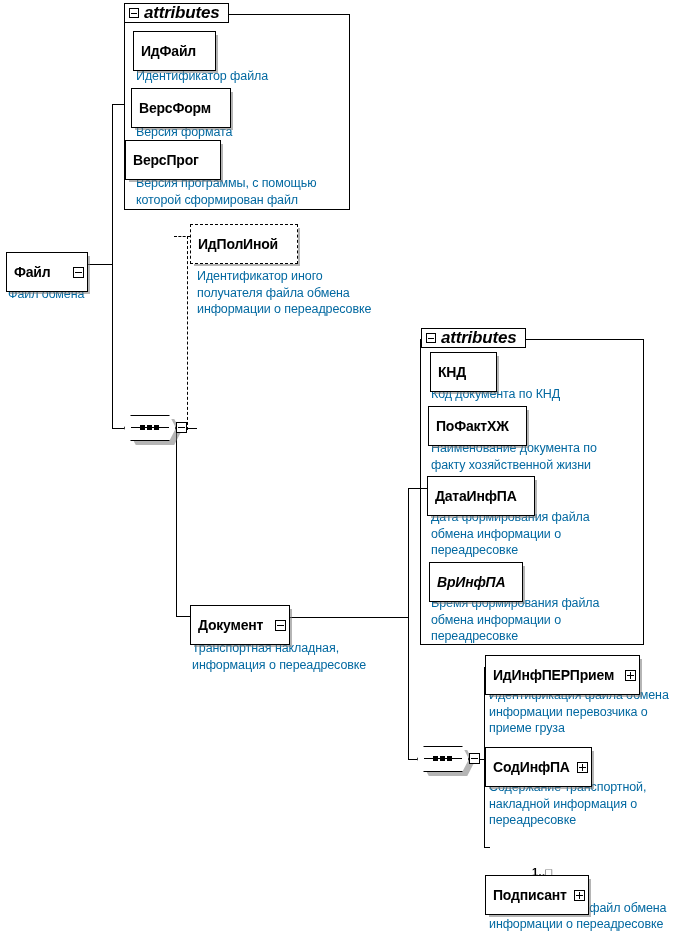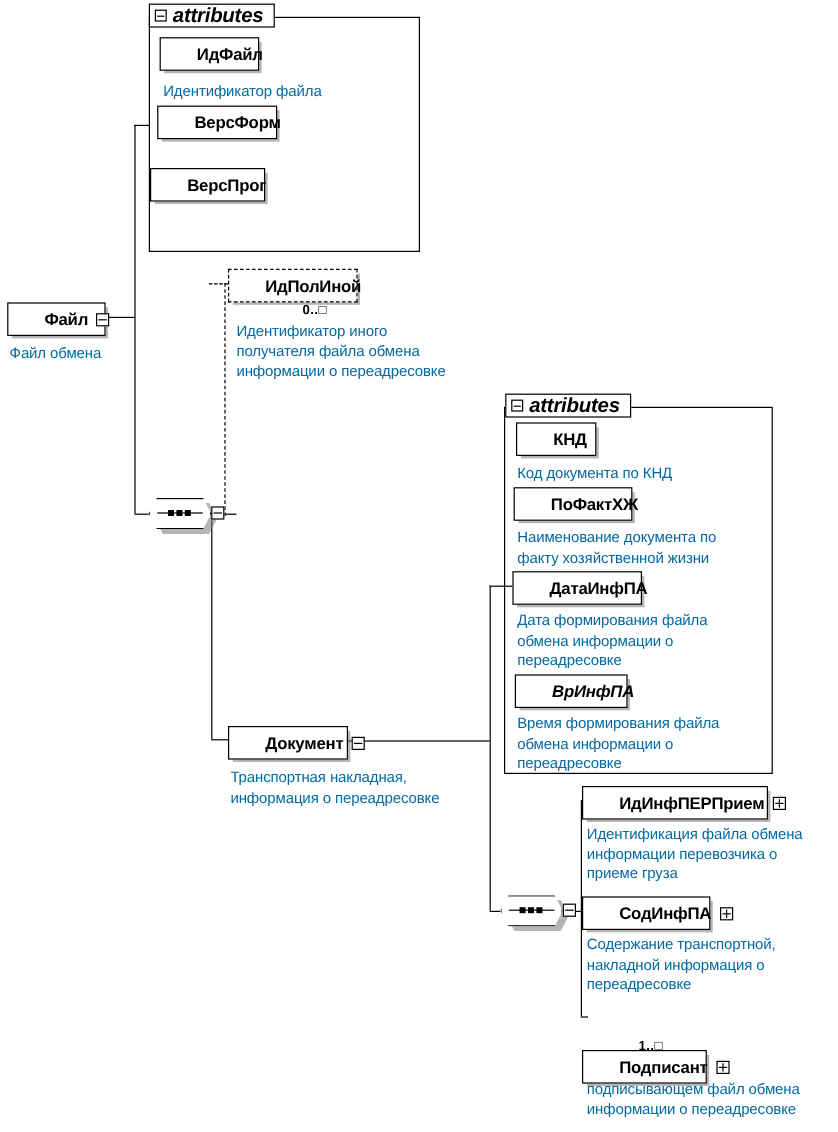--- a/index.html
+++ b/index.html
@@ -83,24 +83,23 @@
   }
 
   
   .node-box {
     position: absolute;
     border: 1px solid #000000;
     background: #ffffff;
     box-sizing: border-box;
     display: flex;
     align-items: center;
-    height: 28px;
+    height: 40px;
     z-index: 3;
     box-shadow: 3px 3px 0 -1px rgba(120,120,120,0.55);
-    padding-left: 23px;
   }
   .node-box.dashed {
     border: 1px dashed #000000;
   }
   .node-box .node-label {
     font-weight: bold;
     font-size: 14px;
     padding: 0 7px;
     white-space: nowrap;
     letter-spacing: -0.2px;
@@ -220,24 +219,27 @@
   </div>
 
   <div class="node-box" style="left:133px; top:31px; width:83px;">
     <span class="node-label">ИдФайл</span>
   </div>
   <div class="caption" style="left:136px; top:68px; width:210px;">Идентификатор файла</div>
 
   <div class="node-box" style="left:131px; top:88px; width:100px;">
     <span class="node-label">ВерсФорм</span>
   </div>
+  <div class="caption" style="left:136px; top:124px; width:210px;">Версия формата</div>
 
   <div class="node-box" style="left:125px; top:140px; width:96px;text-align:center;">
     <span class="node-label">ВерсПрог</span>
   </div>
+  <div class="caption" style="left:136px; top:175px; width:215px;">Версия программы, с помощью
+которой сформирован файл</div>
 
   <div class="node-box" style="left:6px; top:252px; width:82px;">
     <span class="node-label">Файл</span>
     <span class="expander"></span>
   </div>
   <div class="caption" style="left:8px; top:286px; width:140px;">Файл обмена</div>
 
   <div class="line-h" style="left:88px; top:264px; width:24px;"></div>
   <div class="line-v" style="left:112px; top:104px; height:324px;"></div>
   <div class="line-h" style="left:112px; top:104px; width:13px;"></div>

